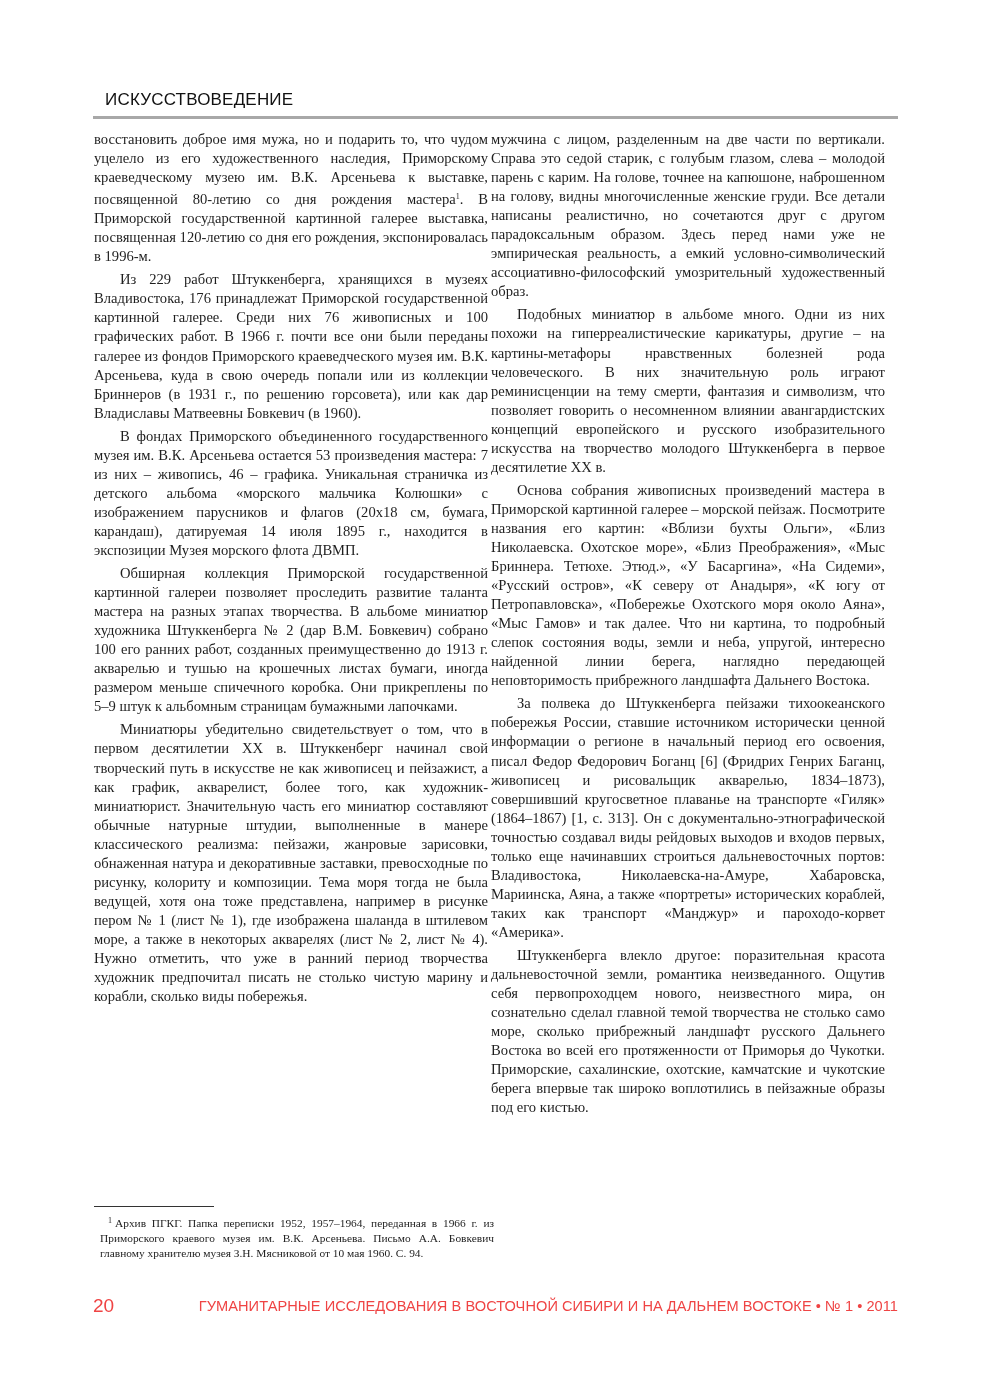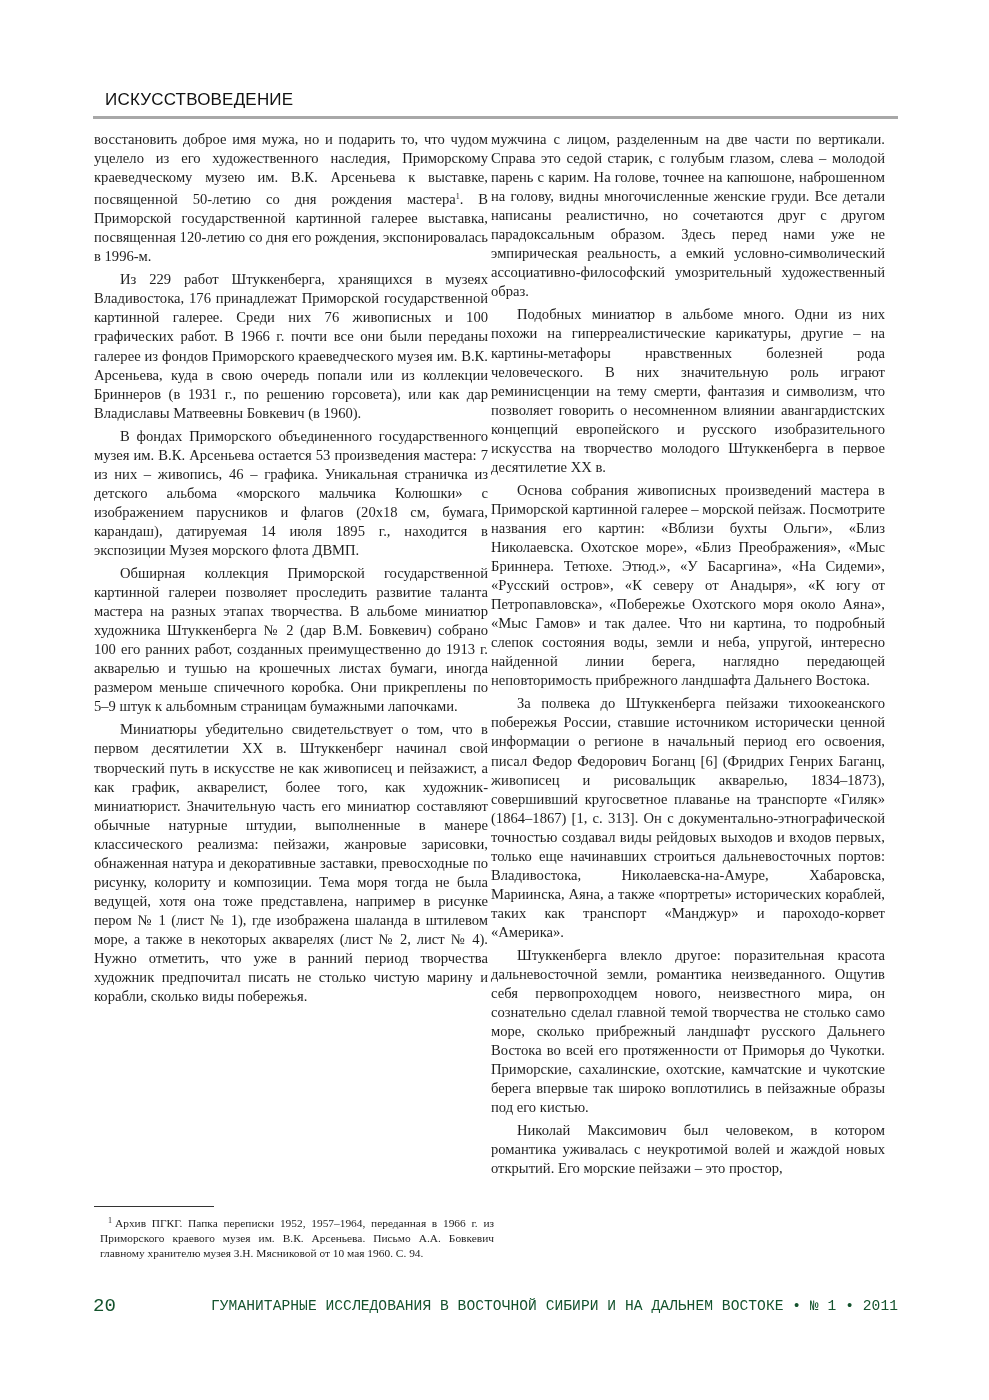--- a/index.html
+++ b/index.html
@@ -27,46 +27,45 @@
     }
     .footnote {
       position: absolute; left: 100px; top: 1213px; width: 394px;
       font-family: "Liberation Serif", serif; font-size: 11.4px; line-height: 15px;
       text-align: justify; color: #1e1e1e;
     }
     .footnote sup { font-size: 8px; vertical-align: 4px; margin-right: 3px; padding-left: 8px; }
     sup.ref { font-size: 8px; vertical-align: 5px; }
     .footer {
       position: absolute; left: 93px; top: 1295px; width: 805px; height: 24px;
-      font-family: Liberation Mono, monospace; color: #14532d;
+      font-family: Liberation Sans, sans-serif; color: #ef4444;
     }
     .page-number { position: absolute; left: 0; top: 0; font-size: 19px; }
     .journal-title { position: absolute; right: 0; top: 3px; font-size: 14.6px; letter-spacing: 0.05px; white-space: nowrap; margin-left: 41px; }
   </style>
 </head>
 <body>
 
 <div class="section-header">ИСКУССТВОВЕДЕНИЕ</div>
 <div class="header-rule"></div>
 
 <div class="column col-left">
-  <p><span>восстановить доброе имя мужа, но и подарить то, что чудом уцелело из его художественного наследия, Приморскому краеведческому музею им. В.К. Арсеньева к выставке, посвященной 50-летию со дня рождения мастера</span><sup class="ref">1</sup><span>. В Приморской государственной картинной галерее выставка, посвященная 120-летию со дня его рождения, экспонировалась в 1996-м.</span></p>
+  <p><span>восстановить доброе имя мужа, но и подарить то, что чудом уцелело из его художественного наследия, Приморскому краеведческому музею им. В.К. Арсеньева к выставке, посвященной 80-летию со дня рождения мастера</span><sup class="ref">1</sup><span>. В Приморской государственной картинной галерее выставка, посвященная 120-летию со дня его рождения, экспонировалась в 1996-м.</span></p>
   <p class="indent">Из 229 работ Штуккенберга, хранящихся в музеях Владивостока, 176 принадлежат Приморской государственной картинной галерее. Среди них 76 живописных и 100 графических работ. В 1966 г. почти все они были переданы галерее из фондов Приморского краеведческого музея им. В.К. Арсеньева, куда в свою очередь попали или из коллекции Бриннеров (в 1931 г., по решению горсовета), или как дар Владиславы Матвеевны Бовкевич (в 1960).</p>
   <p class="indent">В фондах Приморского объединенного государственного музея им. В.К. Арсеньева остается 53 произведения мастера: 7 из них – живопись, 46 – графика. Уникальная страничка из детского альбома «морского мальчика Колюшки» с изображением парусников и флагов (20x18 см, бумага, карандаш), датируемая 14 июля 1895 г., находится в экспозиции Музея морского флота ДВМП.</p>
   <p class="indent">Обширная коллекция Приморской государственной картинной галереи позволяет проследить развитие таланта мастера на разных этапах творчества. В альбоме миниатюр художника Штуккенберга № 2 (дар В.М. Бовкевич) собрано 100 его ранних работ, созданных преимущественно до 1913 г. акварелью и тушью на крошечных листах бумаги, иногда размером меньше спичечного коробка. Они прикреплены по 5–9 штук к альбомным страницам бумажными лапочками.</p>
   <p class="indent">Миниатюры убедительно свидетельствует о том, что в первом десятилетии XX в. Штуккенберг начинал свой творческий путь в искусстве не как живописец и пейзажист, а как график, акварелист, более того, как художник-миниатюрист. Значительную часть его миниатюр составляют обычные натурные штудии, выполненные в манере классического реализма: пейзажи, жанровые зарисовки, обнаженная натура и декоративные заставки, превосходные по рисунку, колориту и композиции. Тема моря тогда не была ведущей, хотя она тоже представлена, например в рисунке пером № 1 (лист № 1), где изображена шаланда в штилевом море, а также в некоторых акварелях (лист № 2, лист № 4). Нужно отметить, что уже в ранний период творчества художник предпочитал писать не столько чистую марину и корабли, сколько виды побережья.</p>
 </div>
 
 <div class="column col-right">
   <p>мужчина с лицом, разделенным на две части по вертикали. Справа это седой старик, с голубым глазом, слева – молодой парень с карим. На голове, точнее на капюшоне, наброшенном на голову, видны многочисленные женские груди. Все детали написаны реалистично, но сочетаются друг с другом парадоксальным образом. Здесь перед нами уже не эмпирическая реальность, а емкий условно-символический ассоциативно-философский умозрительный художественный образ.</p>
   <p class="indent">Подобных миниатюр в альбоме много. Одни из них похожи на гиперреалистические карикатуры, другие – на картины-метафоры нравственных болезней рода человеческого. В них значительную роль играют реминисценции на тему смерти, фантазия и символизм, что позволяет говорить о несомненном влиянии авангардистских концепций европейского и русского изобразительного искусства на творчество молодого Штуккенберга в первое десятилетие XX в.</p>
   <p class="indent">Основа собрания живописных произведений мастера в Приморской картинной галерее – морской пейзаж. Посмотрите названия его картин: «Вблизи бухты Ольги», «Близ Николаевска. Охотское море», «Близ Преображения», «Мыс Бриннера. Тетюхе. Этюд.», «У Басаргина», «На Сидеми», «Русский остров», «К северу от Анадыря», «К югу от Петропавловска», «Побережье Охотского моря около Аяна», «Мыс Гамов» и так далее. Что ни картина, то подробный слепок состояния воды, земли и неба, упругой, интересно найденной линии берега, наглядно передающей неповторимость прибрежного ландшафта Дальнего Востока.</p>
   <p class="indent">За полвека до Штуккенберга пейзажи тихоокеанского побережья России, ставшие источником исторически ценной информации о регионе в начальный период его освоения, писал Федор Федорович Боганц [6] (Фридрих Генрих Баганц, живописец и рисовальщик акварелью, 1834–1873), совершивший кругосветное плаванье на транспорте «Гиляк» (1864–1867) [1, с. 313]. Он с документально-этнографической точностью создавал виды рейдовых выходов и входов первых, только еще начинавших строиться дальневосточных портов: Владивостока, Николаевска-на-Амуре, Хабаровска, Мариинска, Аяна, а также «портреты» исторических кораблей, таких как транспорт «Манджур» и пароходо-корвет «Америка».</p>
   <p class="indent">Штуккенберга влекло другое: поразительная красота дальневосточной земли, романтика неизведанного. Ощутив себя первопроходцем нового, неизвестного мира, он сознательно сделал главной темой творчества не столько само море, сколько прибрежный ландшафт русского Дальнего Востока во всей его протяженности от Приморья до Чукотки. Приморские, сахалинские, охотские, камчатские и чукотские берега впервые так широко воплотились в пейзажные образы под его кистью.</p>
-  <p class="indent">Николай Максимович был человеком, в котором романтика уживалась с неукротимой волей и жаждой новых открытий. Его морские пейзажи – это простор,</p>
 </div>
 
 <div class="footnote-rule"></div>
 <div class="footnote"><sup>1</sup><span>Архив ПГКГ. Папка переписки 1952, 1957–1964, переданная в 1966 г. из Приморского краевого музея им. В.К. Арсеньева. Письмо А.А. Бовкевич главному хранителю музея З.Н. Мясниковой от 10 мая 1960. С. 94.</span></div>
 
 <div class="footer">
   <span class="page-number">20</span>
   <span class="journal-title">ГУМАНИТАРНЫЕ ИССЛЕДОВАНИЯ В ВОСТОЧНОЙ СИБИРИ И НА ДАЛЬНЕМ ВОСТОКЕ • № 1 • 2011</span>
 </div>
 

